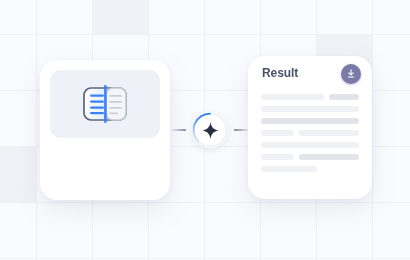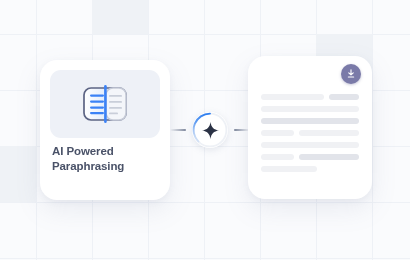--- a/index.html
+++ b/index.html
@@ -98,21 +98,20 @@
         <rect x="9" y="21.5" width="14" height="2.2" rx="1.1" fill="#3b82f6"></rect>
         <rect x="9" y="27" width="14" height="2.2" rx="1.1" fill="#3b82f6"></rect>
         <rect x="28" y="10" width="13" height="1.8" rx="0.9" fill="#c9ced9"></rect>
         <rect x="28" y="16" width="13" height="1.8" rx="0.9" fill="#c9ced9"></rect>
         <rect x="28" y="22" width="13" height="1.8" rx="0.9" fill="#c9ced9"></rect>
         <rect x="28" y="27.5" width="9" height="1.8" rx="0.9" fill="#c9ced9"></rect>
         <rect x="23.1" y="0" width="2.6" height="38" rx="1.3" fill="#3b82f6"></rect>
       </svg>
     </div>
 
-    <div id="left-label">AI Powered Paraphrasing</div>
   </div>
 
   <div id="connector">
     <div class="dash" id="dash-left"></div>
     <div class="dash" id="dash-right"></div>
 
     <div id="spark-node">
       <svg id="spinner-ring" viewBox="0 0 36 36">
         <defs>
           <linearGradient id="gSpin" x1="0.1" y1="1" x2="0.65" y2="0">
@@ -124,20 +123,21 @@
         <circle cx="18" cy="18" r="16.4" fill="none" stroke="#eef1f6" stroke-width="1.7"></circle>
         <path d="M 6.4 29.6 A 16.4 16.4 0 0 1 18 1.6" fill="none" stroke="url(#gSpin)" stroke-width="1.9" stroke-linecap="round"></path>
       </svg>
       <svg id="spark-icon" viewBox="0 0 20 20">
         <path d="M10 0 C10.8 6.1 13.9 9.2 20 10 C13.9 10.8 10.8 13.9 10 20 C9.2 13.9 6.1 10.8 0 10 C6.1 9.2 9.2 6.1 10 0 Z" fill="#2b3245"></path>
       </svg>
     </div>
   </div>
 
   <div class="card" id="right-card">
+    <div id="result-title">Result</div>
 
     <div id="download-button">
       <svg viewBox="0 0 20 20" width="12" height="12">
         <path d="M10 3 L10 11 M6.3 8 L10 11.6 L13.7 8" fill="none" stroke="#ffffff" stroke-width="1.9" stroke-linecap="round" stroke-linejoin="round"></path>
         <path d="M5.6 15 L14.4 15" fill="none" stroke="#ffffff" stroke-width="1.9" stroke-linecap="round"></path>
       </svg>
     </div>
 
     <div id="skeleton">
         <div class="srow">

